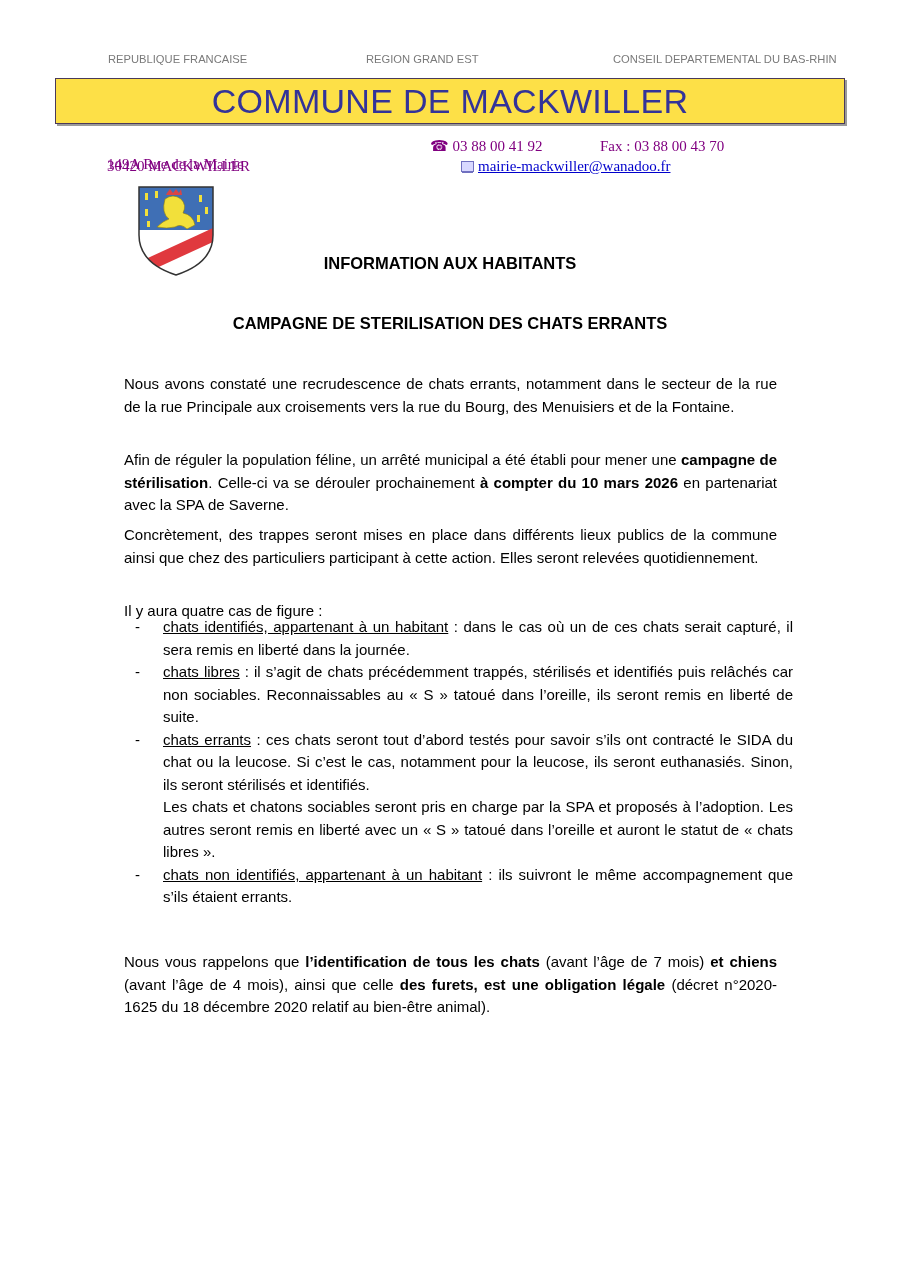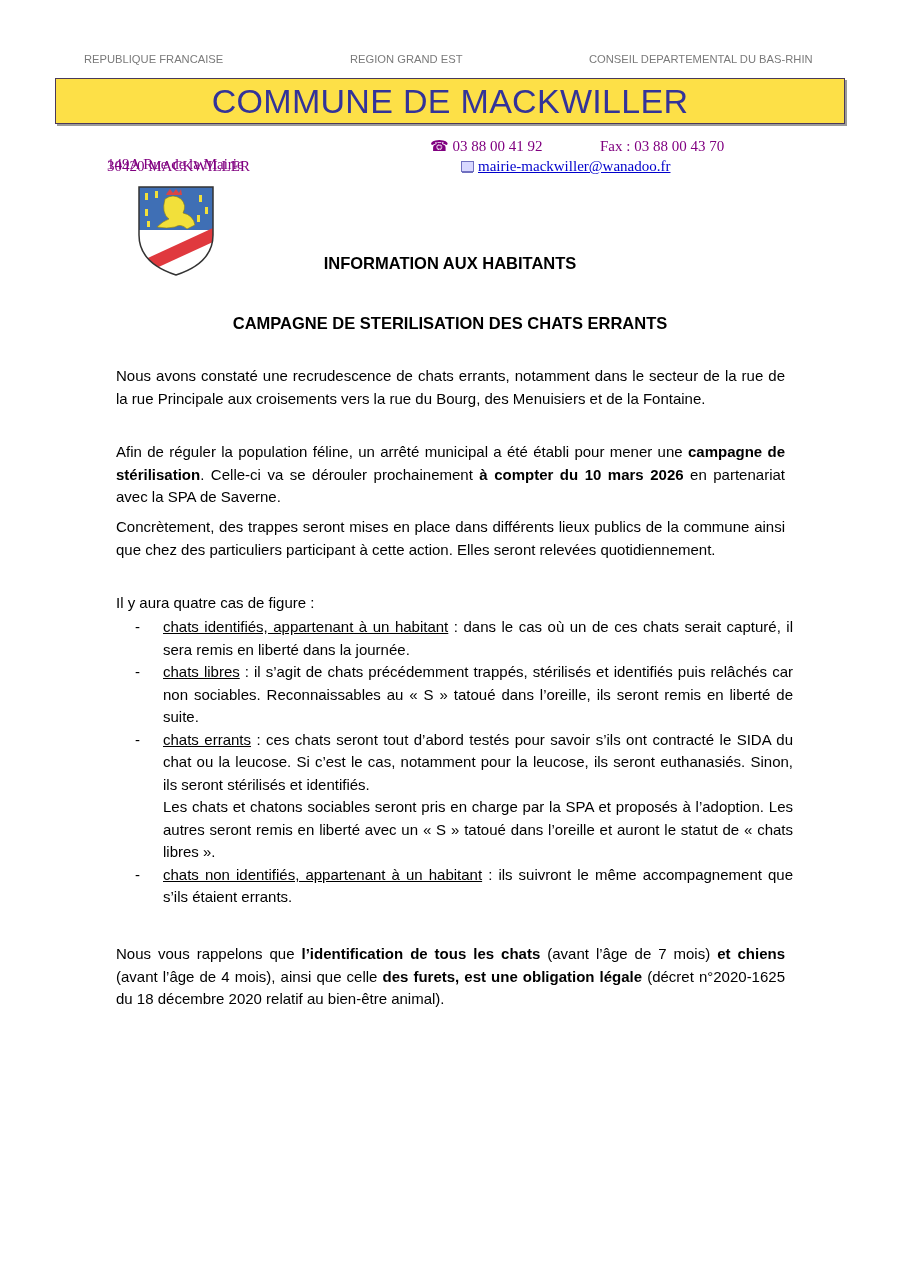--- a/index.html
+++ b/index.html
@@ -1,39 +1,39 @@
 <!DOCTYPE html>
 <html><head>
 <meta charset="utf-8">
 <style>
   html, body { margin: 0; padding: 0; background: #ffffff; }
   body { width: 900px; height: 1273px; position: relative; overflow: hidden; font-family: "Liberation Sans", sans-serif; color: #000; }
   .top-row { position: absolute; top: 53px; left: 0; width: 900px; height: 16px; font-family: "Liberation Sans", sans-serif; font-size: 11.2px; color: #7a7a7a; }
-  .top-row span { position: absolute; top: 0; white-space: nowrap; }
+  .top-row span { position: absolute; top: 0; white-space: nowrap; margin-left: 24px; }
   .banner { position: absolute; top: 78px; left: 55px; width: 788px; height: 44px; background: #fde047; border: 1px solid #4a3a5a; box-shadow: 2px 2px 0 #9a9a9a; }
   .banner-title { position: absolute; left: 0; right: 0; top: 2px; text-align: center; font-family: "Liberation Sans", sans-serif; font-size: 34px; line-height: 40px; color: #333399; letter-spacing: 0.3px; }
   .contact { position: absolute; font-family: "Liberation Serif", serif; font-size: 15px; color: #800080; white-space: nowrap; line-height: 20px; }
   .contact a { color: #0000cc; text-decoration: underline; }
   .crest { position: absolute; left: 137px; top: 185px; width: 78px; height: 92px; }
   .heading { position: absolute; left: 0; width: 900px; text-align: center; font-family: "Liberation Sans", sans-serif; font-weight: bold; font-size: 16.5px; color: #000; }
   .body-text { position: absolute; left: 108px; width: 685px; font-family: "Liberation Sans", sans-serif; font-size: 15px; line-height: 22.5px; text-align: justify; color: #000; }
-  .body-text p { margin: 8px; }
+  .body-text p { margin: 16px; }
   .list { position: absolute; left: 108px; width: 685px; font-family: "Liberation Sans", sans-serif; font-size: 15px; line-height: 22.5px; text-align: justify; }
   .list-item { position: relative; padding-left: 55px; }
   .list-item .dash { position: absolute; left: 27px; top: 0; }
   .list-item .lead { text-decoration: underline; }
   .list-item .cont { display: block; }
   b { font-weight: bold; }
 </style>
 </head>
 <body>
 
 <div class="top-row">
   <span style="left:84px;">REPUBLIQUE  FRANCAISE</span>
-  <span style="left:350px;text-align:center;">REGION GRAND EST</span>
+  <span style="left:342px;text-align:center;">REGION GRAND EST</span>
   <span style="left:589px;">CONSEIL DEPARTEMENTAL DU BAS-RHIN</span>
 </div>
 
 <div class="banner">
   <div class="banner-title">COMMUNE DE MACKWILLER</div>
 </div>
 
 <div class="contact" style="left:107px; top:136px;margin-top:18px;">149A Rue de la Mairie</div>
 <div class="contact" style="left:107px; top:156px;">30420 MACKWILLER</div>
 

